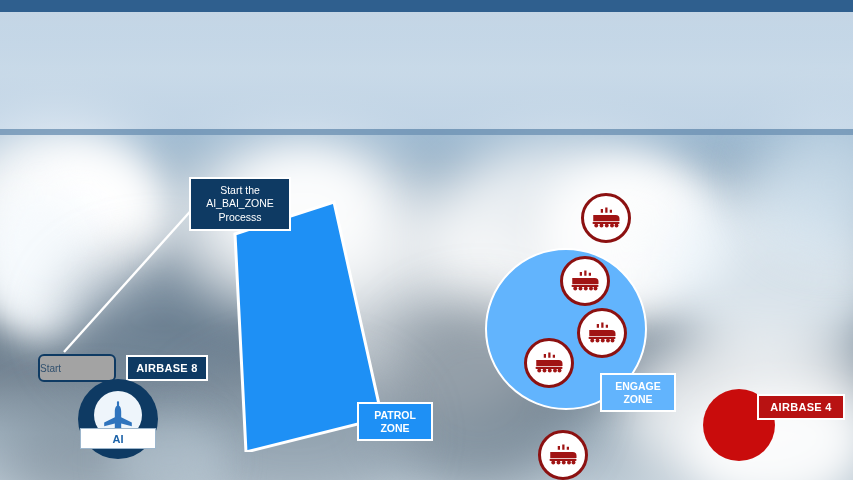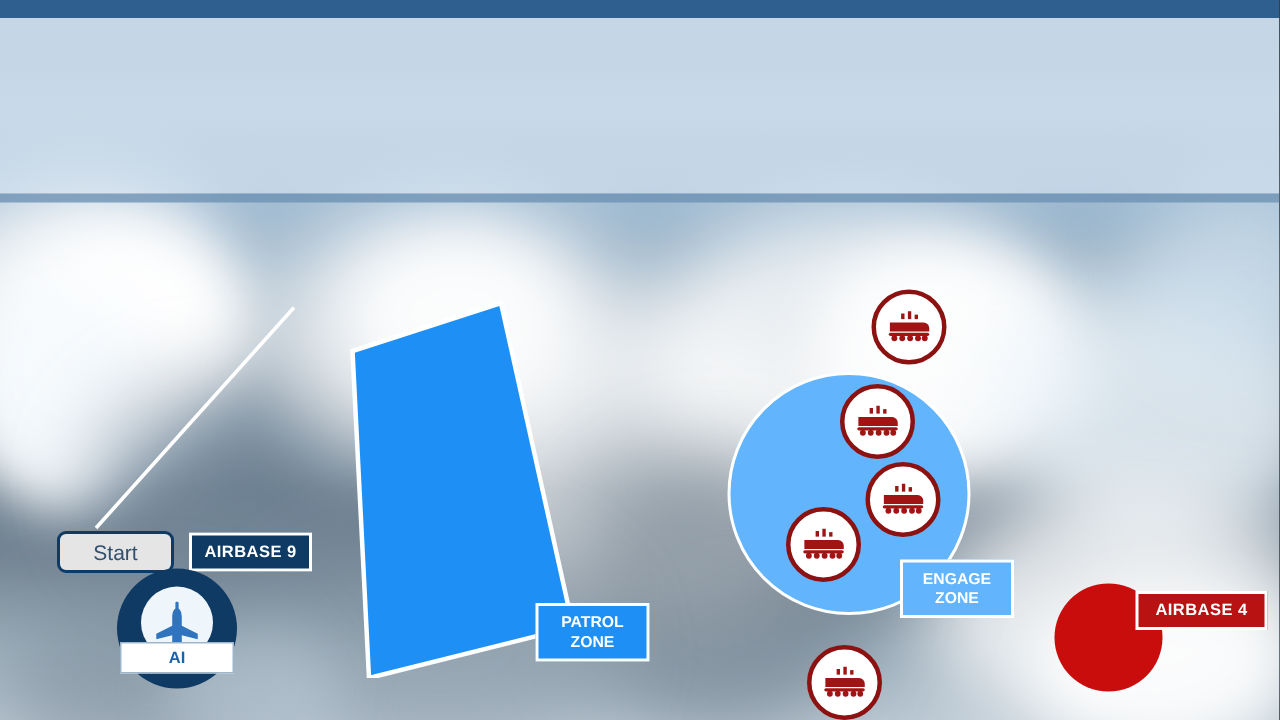--- a/index.html
+++ b/index.html
@@ -62,22 +62,22 @@
   .lbl{position:absolute;border:2px solid #ffffff;display:flex;
        align-items:center;justify-content:center;text-align:center;}
   .lbl-navy{background:#0e3a63;color:#ffffff;font-size:11px;font-weight:bold;letter-spacing:.3px;}
   .lbl-blue{background:#1e90f5;color:#ffffff;font-size:10.5px;font-weight:bold;line-height:13px;}
   .lbl-skyblue{background:#62b4fd;color:#ffffff;font-size:10.5px;font-weight:bold;line-height:13px;}
   .lbl-red{background:#b81212;color:#ffffff;font-size:11px;font-weight:bold;letter-spacing:.3px;}
   .lbl-white{background:#ffffff;color:#1b62a8;font-size:11px;font-weight:bold;border:1px solid #9db6cc;}
 
   .start-btn{
     position:absolute;left:38px;top:354px;width:74px;height:24px;
-    background:#e5e5e5;border:2px solid #0e3a63;border-radius:6px;
-    color:#31506e;font-size:14px;display:flex;align-items:center;justify-content:center;
+    background:#a3a3a3;border:2px solid #0e3a63;border-radius:6px;
+    color:#31506e;font-size:10px;display:flex;align-items:center;
   }
 
   
   .ai-unit{position:absolute;left:78px;top:379px;width:80px;height:80px;}
   .ai-ring{position:absolute;inset:0;border-radius:50%;background:#0e3a63;}
   .ai-inner{
     position:absolute;left:16px;top:12px;width:48px;height:48px;border-radius:50%;
     background:#eef5fb;display:flex;align-items:center;justify-content:center;
   }
   .ai-label{
@@ -125,27 +125,32 @@
     <polygon points="13,38 112,6 160,222 24,256" fill="#1e90f5" stroke="#ffffff" stroke-width="3"></polygon>
   </svg>
 
   <div class="engage-zone"></div>
 
   <svg class="leader">
     <line x1="196" y1="205" x2="64" y2="352" stroke="#ffffff" stroke-width="2.4"></line>
     <path d="M103,362 C104,386 112,392 118,394" stroke="#ffffff" stroke-width="2" fill="none"></path>
   </svg>
 
+  <div class="callout">
+    <span>Start the</span>
+    <span>AI_BAI_ZONE</span>
+    <span>Processs</span>
+  </div>
 
   <div class="start-btn">
     <span>Start</span>
   </div>
 
   <div class="lbl lbl-navy" style="left:126px;top:355px;width:78px;height:22px;">
-    <span>AIRBASE 9</span>
+    <span>AIRBASE 8</span>
   </div>
 
   <div class="ai-unit">
     <div class="ai-ring"></div>
     <div class="ai-inner">
       <svg width="34" height="34" viewBox="0 0 64 64">
         <g fill="#2f74bd">
           <rect x="30" y="6" width="4" height="20" rx="1.6"></rect>
           <path d="M32 14 c-4 0 -6 5 -6 12 l0 10 -20 10 l0 7 20 -5 l0 8 -6 5 l0 4 12 -3 l12 3 0 -4 -6 -5 0 -8 20 5 0 -7 -20 -10 0 -10 c0 -7 -2 -12 -6 -12z"></path>
         </g>

